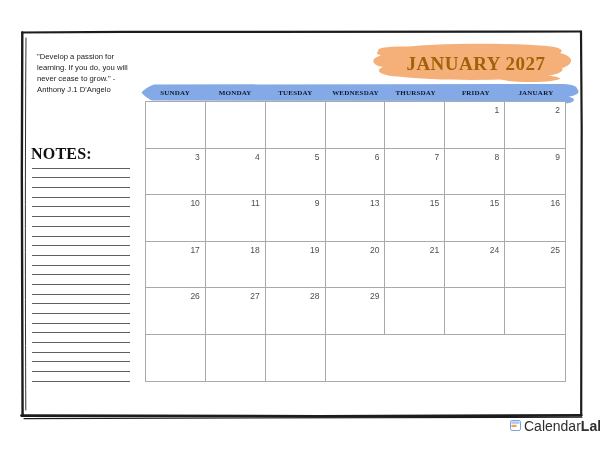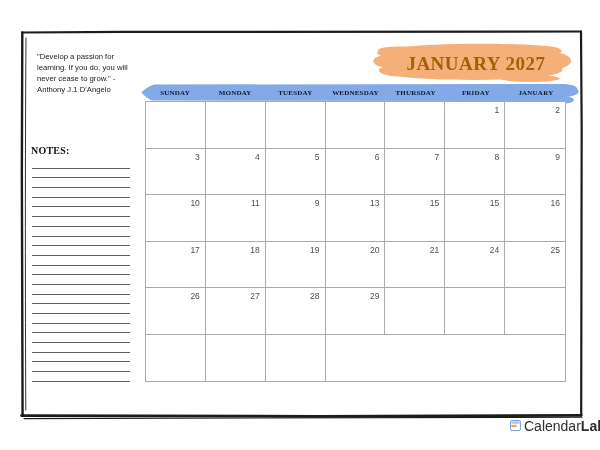--- a/index.html
+++ b/index.html
@@ -3,21 +3,21 @@
 <meta charset="utf-8">
 <style>
   html,body{margin:0;padding:0;background:#ffffff;}
   body{width:600px;height:450px;overflow:hidden;font-family:"Liberation Sans",sans-serif;}
   .page{position:relative;width:600px;height:450px;background:#fff;}
   .decor{position:absolute;left:0;top:0;width:600px;height:450px;pointer-events:none;}
 
   .quote{position:absolute;left:37px;top:52px;width:105px;font-size:7.7px;line-height:1.42;color:#1a1a1a;}
   .quote .author{font-weight:normal;}
 
-  .notes-label{position:absolute;left:31px;top:145px;font-family:"Liberation Serif",serif;font-weight:bold;font-size:10px;letter-spacing:.2px;color:#101010;}
+  .notes-label{position:absolute;left:31px;top:145px;font-family:"Liberation Serif",serif;font-weight:bold;font-size:16px;letter-spacing:.2px;color:#101010;}
   .notes-lines{position:absolute;left:32px;top:159px;width:98px;}
   .note-line{height:8.7px;border-bottom:1.2px solid #5f5f5f;}
 
   .title{position:absolute;left:378px;top:53px;width:196px;text-align:center;
          font-family:"Liberation Serif",serif;font-weight:bold;font-size:19px;
          letter-spacing:.5px;color:#a16207;}
 
   .day-headers{position:absolute;left:145px;top:85px;width:421px;height:15px;
                display:grid;grid-template-columns:repeat(7,1fr);align-items:center;}
   .day-header-cell{text-align:center;font-family:"Liberation Serif",serif;font-weight:bold;

